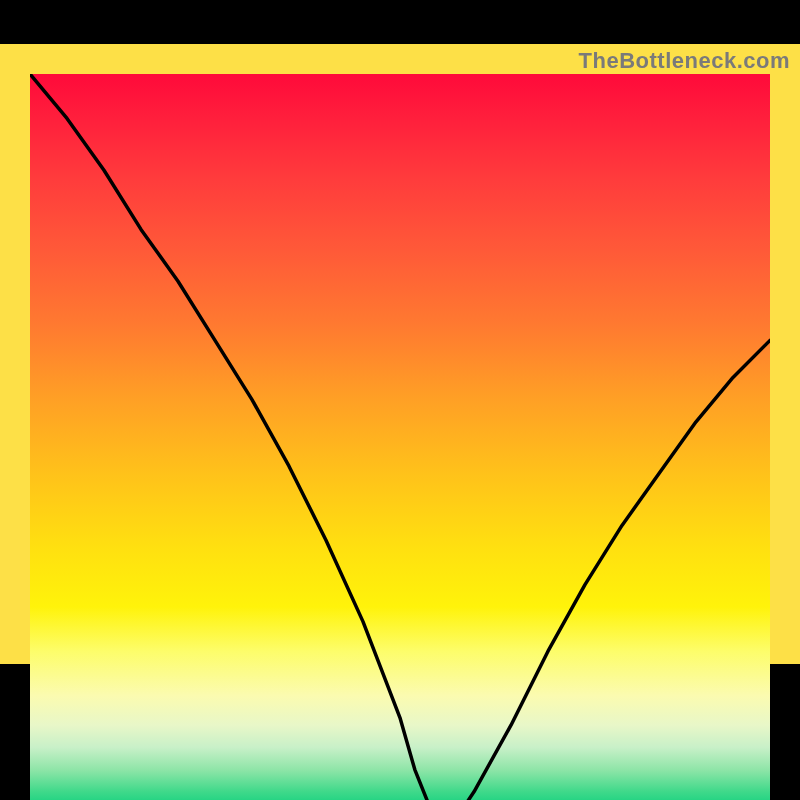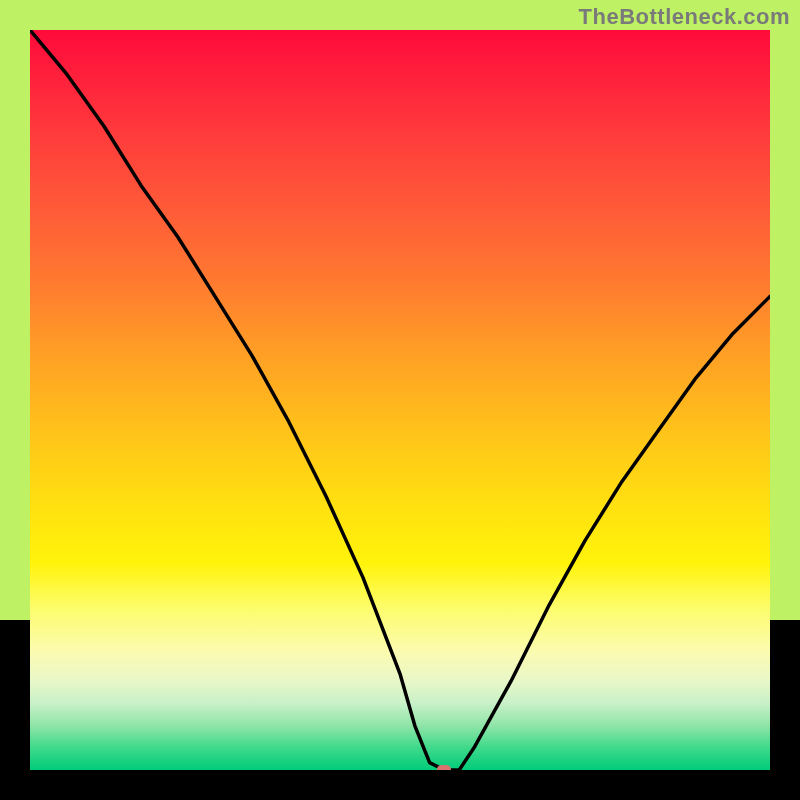--- a/index.html
+++ b/index.html
@@ -8,21 +8,22 @@
     width: 800px;
     height: 800px;
     background: #000;
     font-family: Arial, Helvetica, sans-serif;
     overflow: hidden;
   }
   .chart-outer {
     position: relative;
     width: 800px;
     height: 620px;
-    background: #bef264;
+    background: #fde047;
+    margin-top: 44px;
   }
   .watermark {
     position: absolute;
     top: 4px;
     right: 10px;
     color: #7a7a7a;
     font-size: 22px;
     font-weight: 600;
     letter-spacing: 0.5px;
     z-index: 10;

